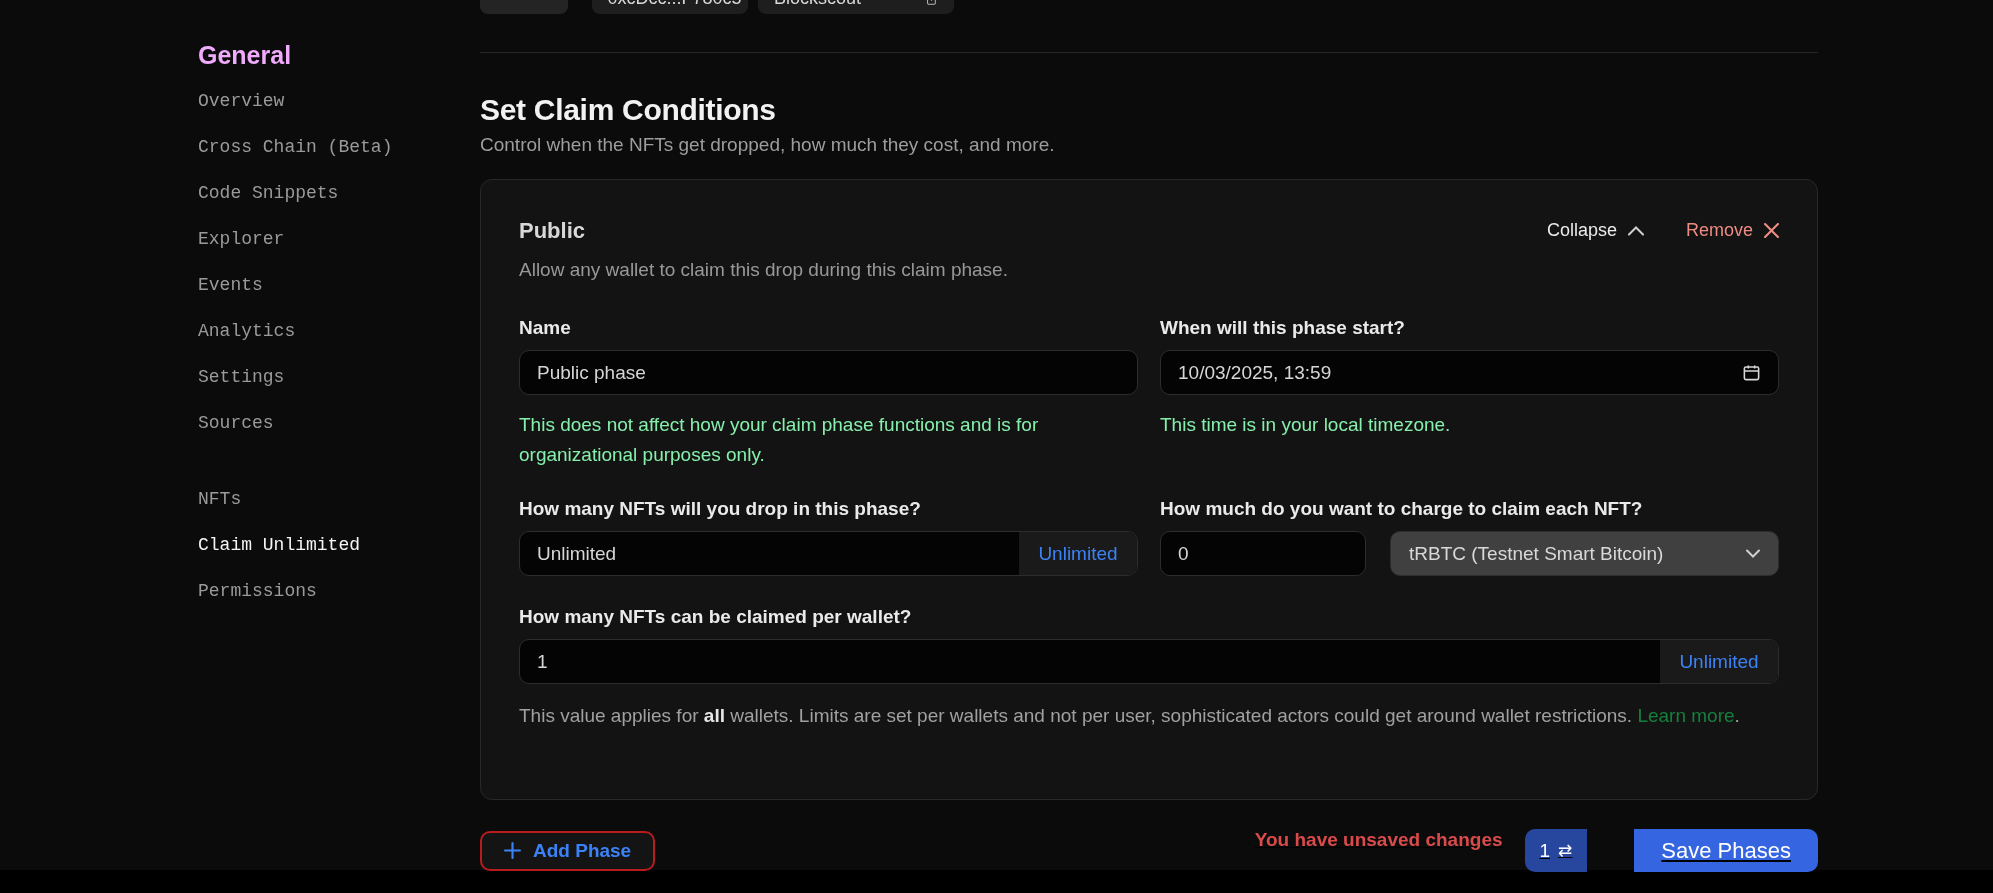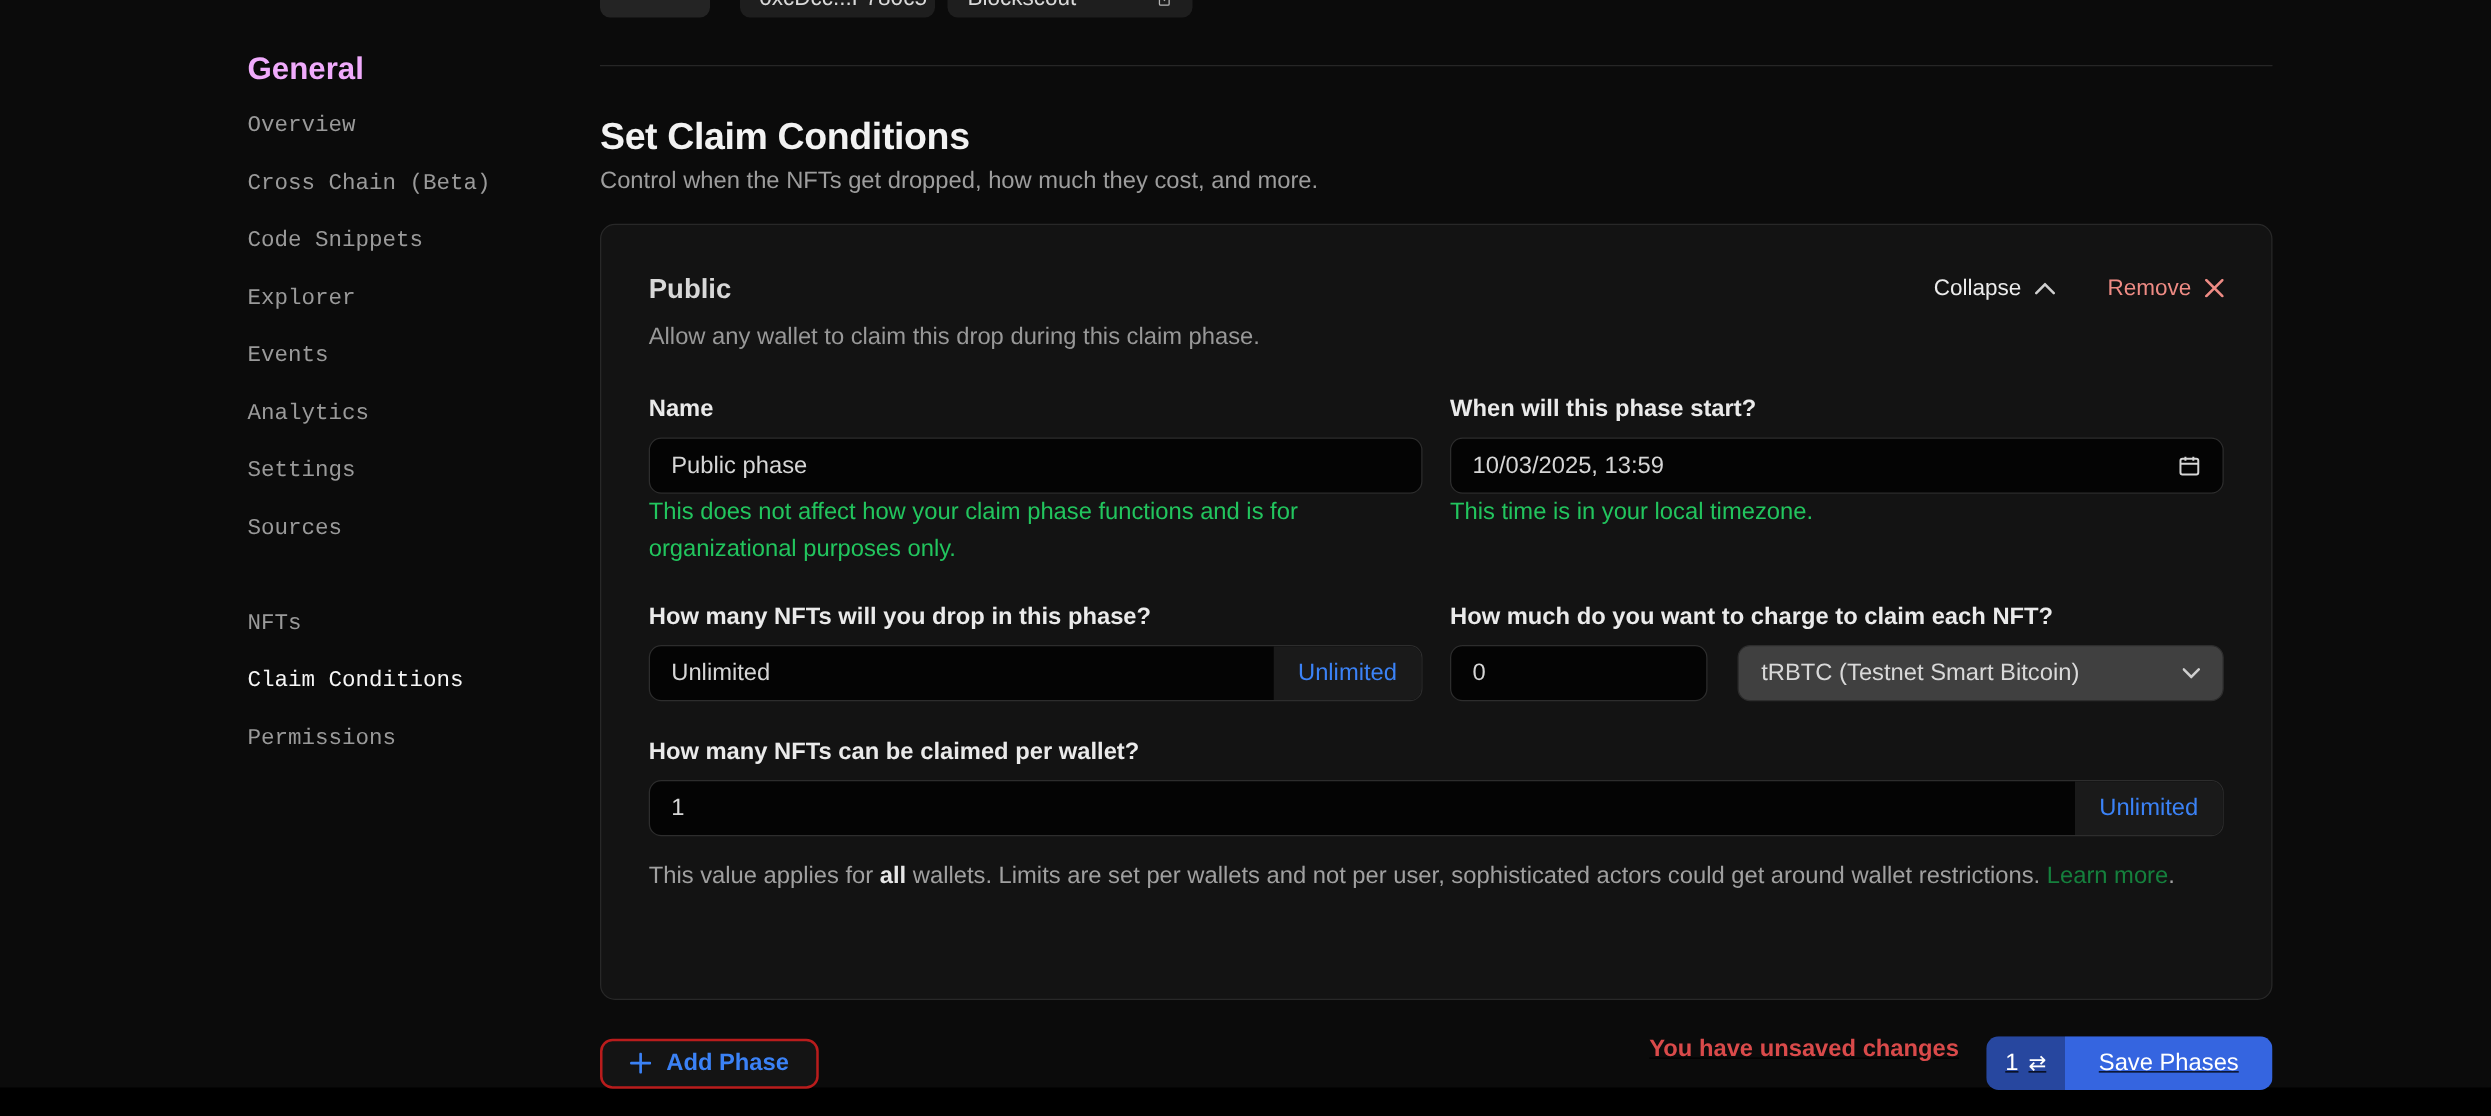--- a/index.html
+++ b/index.html
@@ -39,21 +39,21 @@
                font-family:inherit; }
   .ghost-btn.danger { color:#ee8b84; font-weight:500; }
   .phase-desc { margin-top:15px; font-size:19px; color:#989898; }
 
   .form-grid { margin-top:36px; display:grid; grid-template-columns:1fr 1fr; column-gap:22px; }
   .field { }
   .field-label { font-size:19px; font-weight:700; color:#eaeaea; margin-bottom:11px; }
   .tw-input { width:100%; height:45px; background:#040404; border:1px solid #2d2d2d;
               border-radius:10px; padding:0 17px; font-size:19px; color:#d6d6d6;
               font-family:inherit; outline:none; }
-  .helper { font-size:19px; color:#22c55e; line-height:30px; }
+  .helper { margin-top:15px; font-size:19px; color:#86efac; line-height:30px; }
   .mt-row { margin-top:28px; }
   .full { grid-column:1 / -1; margin-top:30px; }
 
   .input-group { position:relative; }
   .input-addon { position:absolute; right:1px; top:1px; bottom:1px; width:118px;
                  background:#1a1a1a; border-radius:0 9px 9px 0; display:flex;
                  align-items:center; justify-content:center; font-size:19px;
                  font-weight:500; color:#3b82f6; cursor:pointer; }
 
   .datetime { display:flex; align-items:center; justify-content:space-between; cursor:pointer; }
@@ -76,21 +76,21 @@
                background:#141414; border:2px solid #b91c1c; border-radius:10px;
                color:#3b82f6; font-size:19px; font-weight:700; cursor:pointer;
                font-family:inherit; }
   .bar-right { display:flex; align-items:flex-start; gap:22px;text-decoration:underline; }
   .unsaved { font-size:19px; font-weight:700; color:#d94a4a; }
   .split-btn { display:flex; height:43px; border-radius:10px; overflow:hidden; cursor:pointer; }
   .split-count { background:#27479f; color:#fff; display:flex; align-items:center; gap:8px;
                  padding:0 15px; font-size:19px; }
   .split-count .arrows { font-size:17px; }
   .split-save { background:#3565e0; color:#fff; display:flex; align-items:center;
-                padding:12px 27px; font-size:19px; font-weight:500; }
+                padding:12px 27px; font-size:22px; font-weight:500;margin-left:47px; }
 </style>
 </head>
 <body>
 
 <div class="app">
 
   <div class="top-btn" style="left:480px;width:88px;background:#242424;"></div>
   <div class="top-btn" style="left:592px;width:156px;">
     <svg width="15" height="15" viewBox="0 0 24 24" fill="none" stroke="#b5b5b5" stroke-width="2">
         <rect x="9" y="9" width="13" height="13" rx="2"></rect>
@@ -113,21 +113,21 @@
     <div class="side-item">Overview</div>
     <div class="side-item">Cross Chain (Beta)</div>
     <div class="side-item">Code Snippets</div>
     <div class="side-item">Explorer</div>
     <div class="side-item">Events</div>
     <div class="side-item">Analytics</div>
     <div class="side-item">Settings</div>
     <div class="side-item">Sources</div>
     <div class="side-gap"></div>
     <div class="side-item">NFTs</div>
-    <div class="side-item active">Claim Conditions</div>
+    <div class="side-item active">Claim Unlimited</div>
     <div class="side-item">Permissions</div>
   </nav>
 
   <h1 class="page-title">Set Claim Conditions</h1>
   <p class="page-subtitle">Control when the NFTs get dropped, how much they cost, and more.</p>
 
   <section class="card">
     <div class="card-head">
       <div class="phase-title">Public</div>
       <div class="head-actions">

